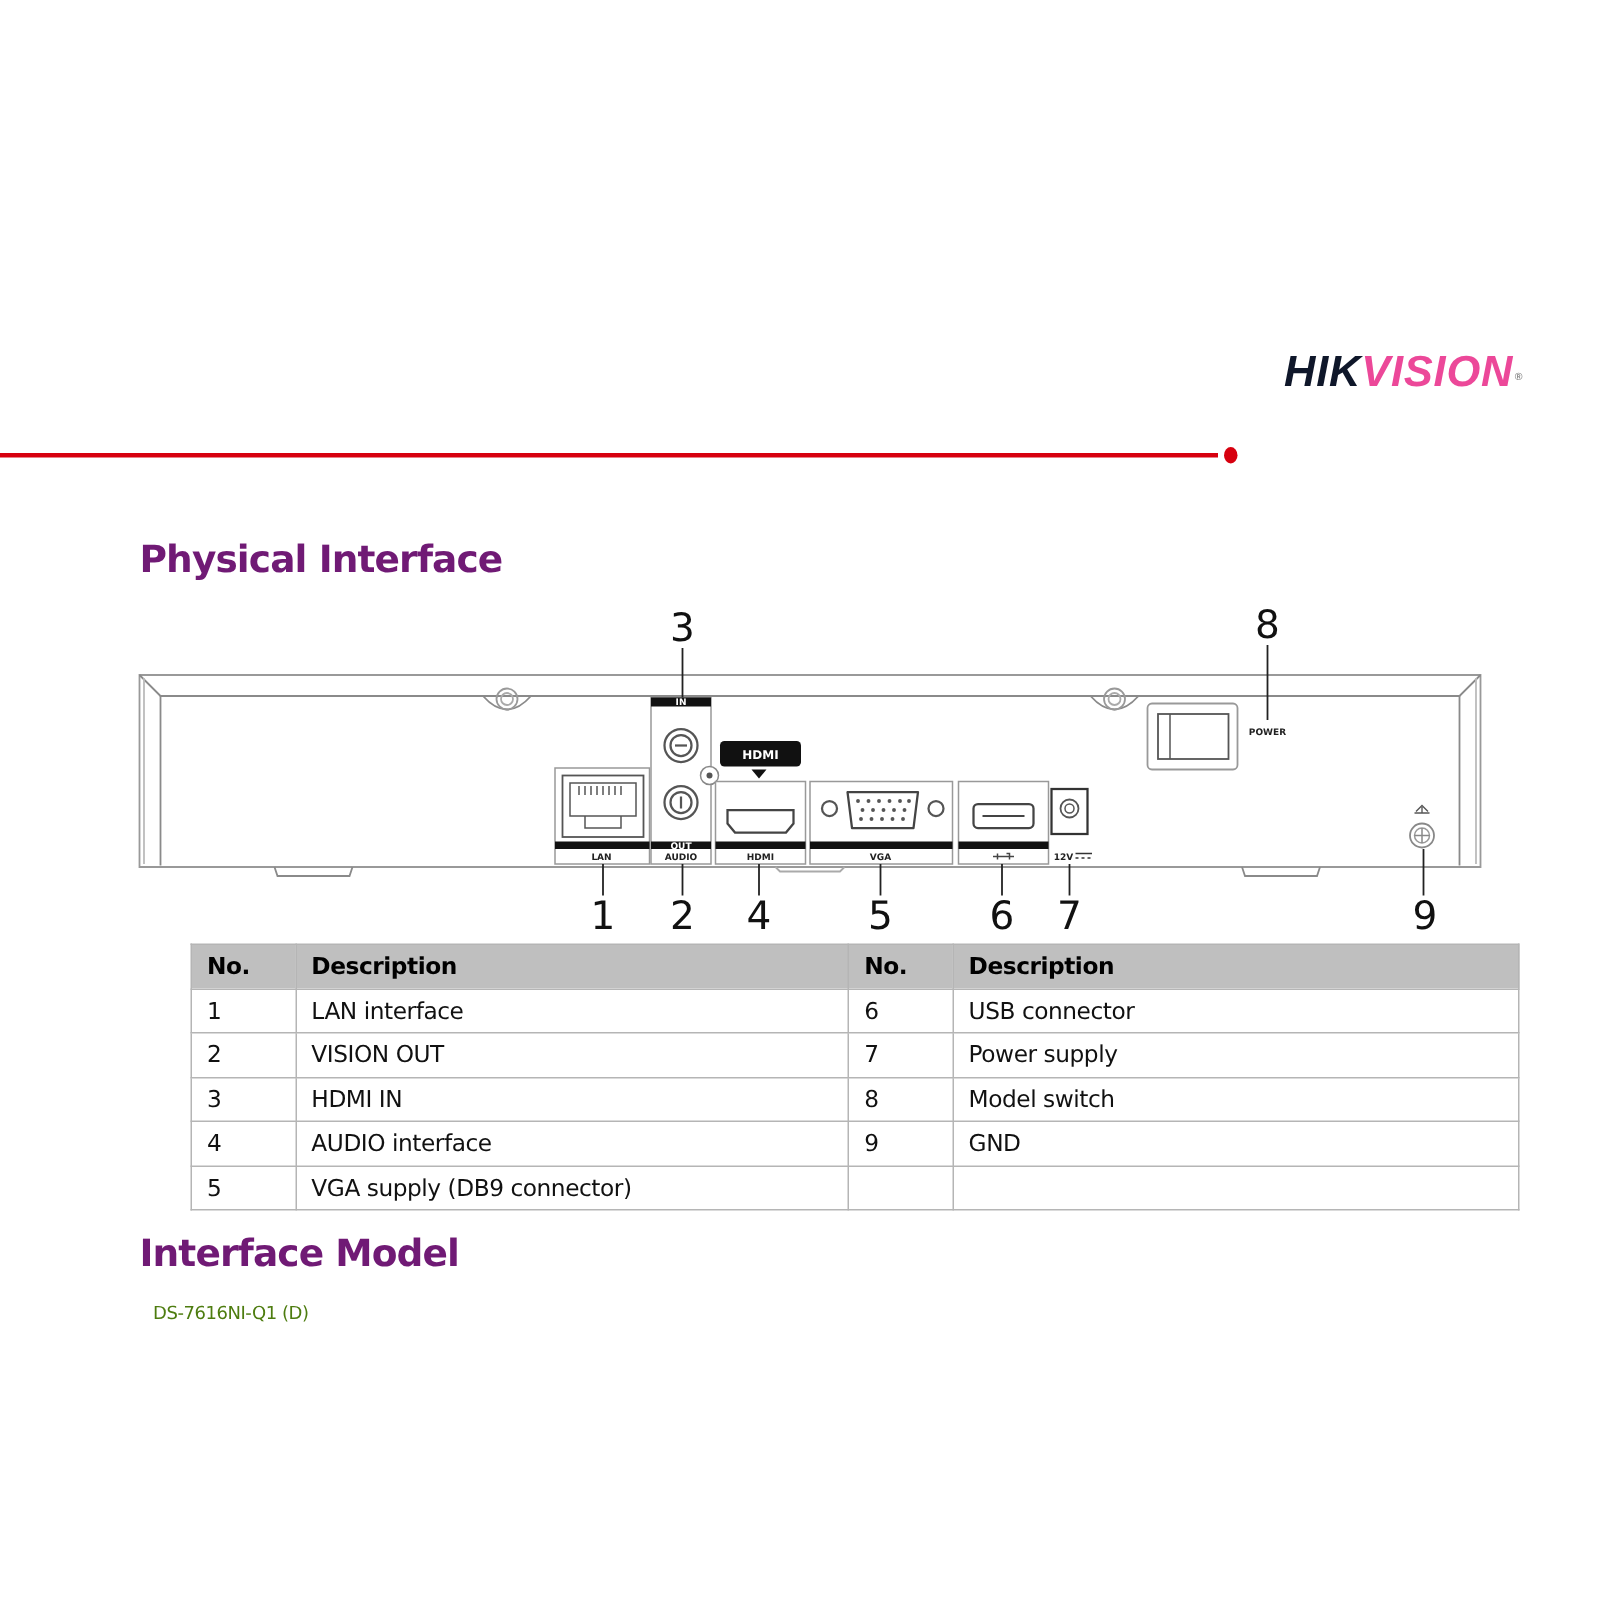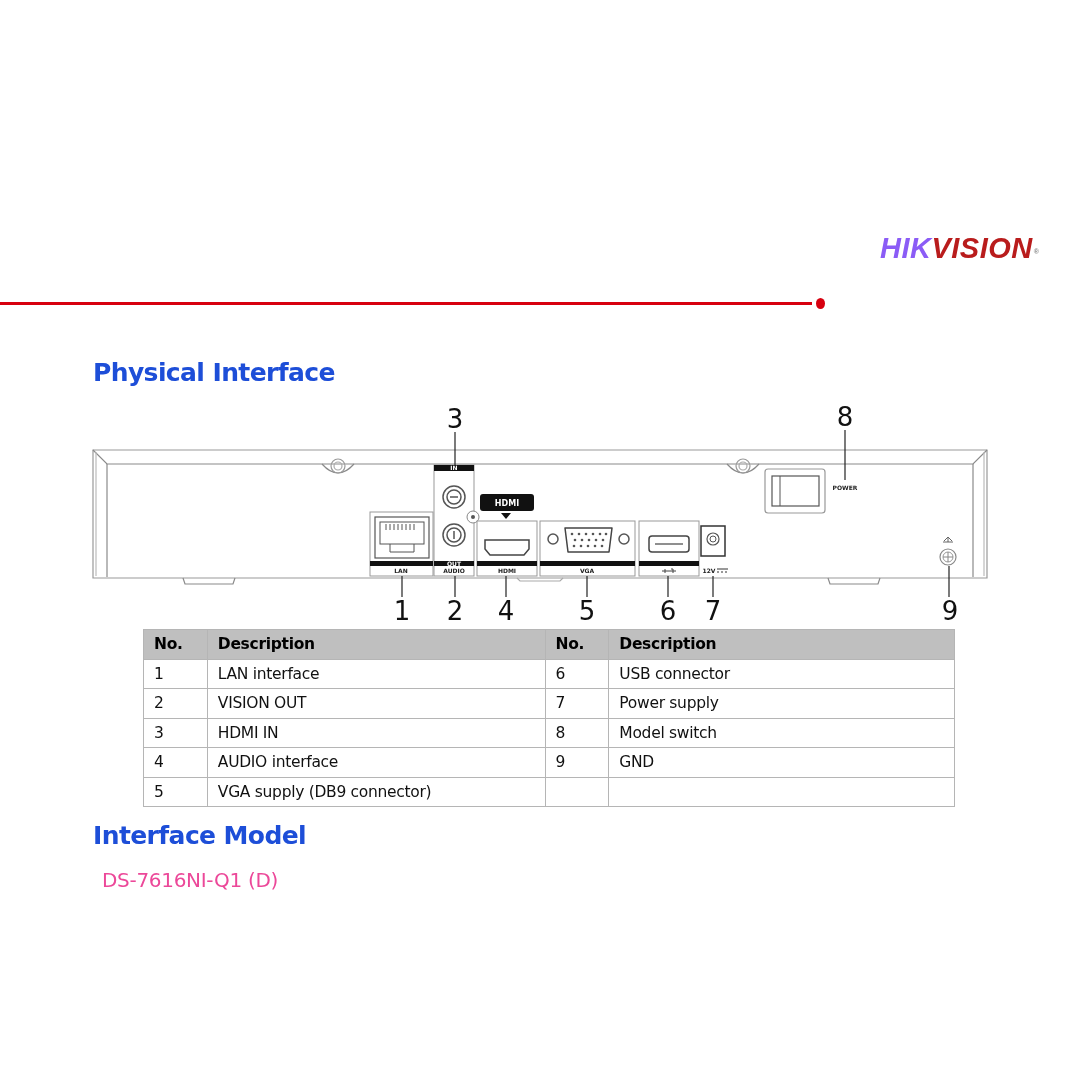--- a/index.html
+++ b/index.html
@@ -1,35 +1,35 @@
 <!DOCTYPE html>
 <html><head>
 <meta charset="utf-8">
 <style>
   * { margin: 0; padding: 0; box-sizing: border-box; }
   html, body { width: 1080px; height: 1080px; background: #ffffff; overflow: hidden; }
   body { position: relative; font-family: "Liberation Sans", "DejaVu Sans", sans-serif; color: #111; }
 
   .logo { position: absolute; left: 856px; top: 231px; font-family: "Liberation Sans", sans-serif; font-weight: bold; font-style: italic; font-size: 29px; letter-spacing: 0.5px; line-height: 34px; }
-  .logo .hik { color: #8b5cf6; margin-left: 24px; }
-  .logo .vision { color: #b91c1c; }
+  .logo .hik { color: #0f172a; }
+  .logo .vision { color: #ec4899; }
   .logo .reg { font-size: 7px; color: #888; vertical-align: top; position: relative; top: 4px; margin-left: 1px; font-style: normal; }
 
   .rule { position: absolute; left: 0; top: 302px; width: 812px; height: 3px; background: #d7000f; }
   .rule-dot { position: absolute; left: 816px; top: 298px; width: 9px; height: 11px; border-radius: 50%; background: #d7000f; }
 
-  .h1 { position: absolute; left: 93px; font-size: 25px; font-weight: bold; color: #1d4ed8; font-family: "DejaVu Sans", sans-serif; letter-spacing: -0.6px; }
+  .h1 { position: absolute; left: 93px; font-size: 25px; font-weight: bold; color: #701a75; font-family: "DejaVu Sans", sans-serif; letter-spacing: -0.6px; }
   .h1.physical { top: 358px; }
   .h1.available { top: 821px; }
-  .model { position: absolute; left: 102px; top: 868px; font-size: 20px; color: #ec4899; font-family: "DejaVu Sans", sans-serif; letter-spacing: -0.3px; }
+  .model { position: absolute; left: 102px; top: 868px; font-size: 12px; color: #4d7c0f; font-family: "DejaVu Sans", sans-serif; letter-spacing: -0.3px; }
 
   .diagram { position: absolute; left: 0; top: 400px; width: 1080px; height: 230px; }
   .callout { position: absolute; font-size: 26px; color: #111; font-family: "DejaVu Sans", sans-serif; width: 30px; text-align: center; line-height: 28px; }
 
-  table.spec { position: absolute; left: 143px; top: 629px; width: 812px; border-collapse: collapse; font-family: "DejaVu Sans", sans-serif; font-size: 15.5px; letter-spacing: -0.3px; }
+  table.spec { position: absolute; left: 127px; top: 629px; width: 886px; border-collapse: collapse; font-family: "DejaVu Sans", sans-serif; font-size: 15.5px; letter-spacing: -0.3px; }
   table.spec th, table.spec td { border: 1.5px solid #b5b5b5; height: 29.5px; padding: 0 0 0 10px; text-align: left; vertical-align: middle; }
   table.spec th { background: #bfbfbf; font-weight: bold; color: #000; }
   table.spec td { background: #fff; color: #111; }
   col.c-no { width: 64px; }
   col.c-desc { width: 339px; }
   col.c-no2 { width: 64px; }
   col.c-desc2 { width: 347px; }
 </style>
 </head>
 <body>

